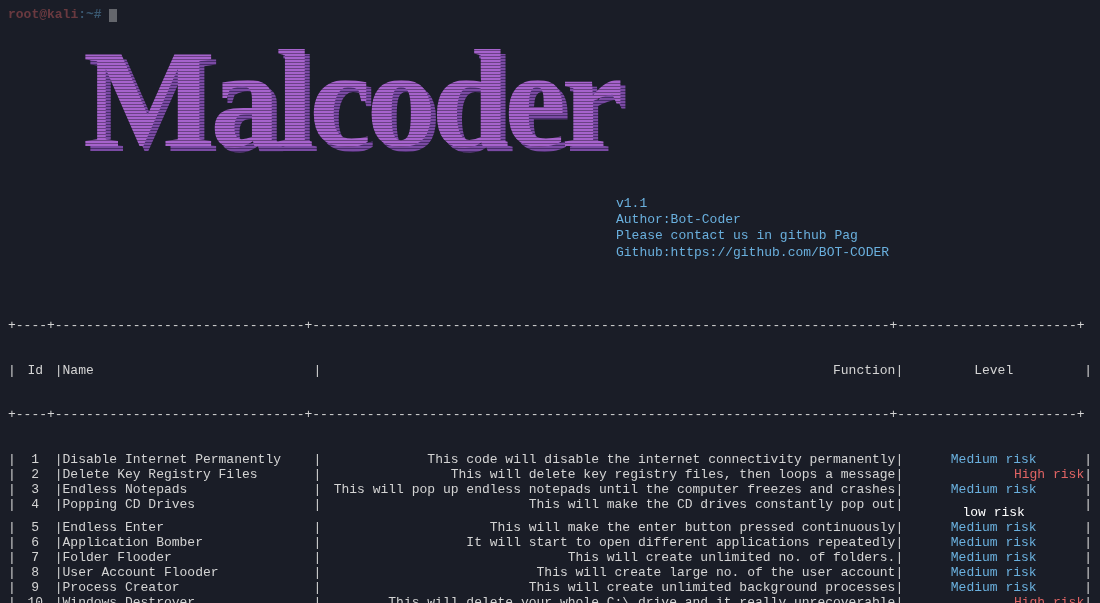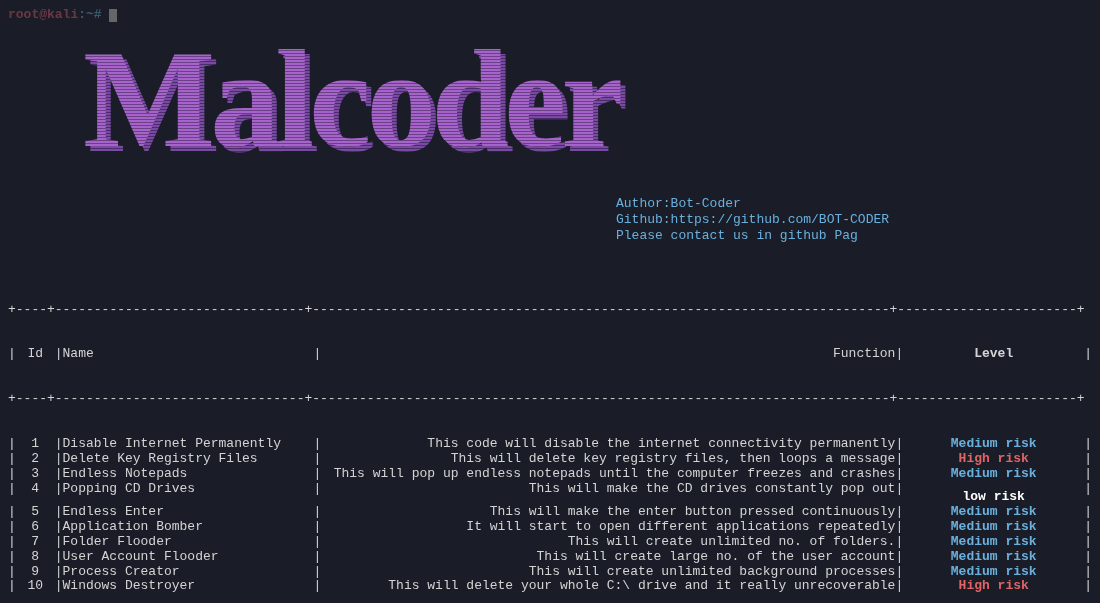--- a/index.html
+++ b/index.html
@@ -69,27 +69,27 @@
       width: 258px;
       text-align: left;
     }
     .col-func {
       width: 590px;
       text-align: right;
     }
     .col-level {
       width: 186px;
       text-align: center;
-      font-weight: bold;
     }
     .risk-medium {
       color: #6ab0de;
     }
     .risk-high {
       color: #e06464;
+      text-align: right;
     }
     .risk-low {
       color: #ffffff;
       margin-top: 8px;
     }
     .cursor {
       display: inline-block;
       width: 8px;
       height: 13px;
       background: #d4d4d4;
@@ -118,23 +118,24 @@
     <g transform="translate(5,5)" fill="url(#hatchdark)">
       <text x="0" y="115" font-family="Georgia,serif" font-size="140" font-weight="bold" letter-spacing="-5">Malcoder</text>
     </g>
     <g fill="url(#hatch)">
       <text x="0" y="115" font-family="Georgia,serif" font-size="140" font-weight="bold" letter-spacing="-5">Malcoder</text>
     </g>
   </svg>
 </div>
 
 <div class="meta">
+  <div>v1.1</div>
   <div>Author:Bot-Coder</div>
+  <div>Please contact us in github Pag</div>
   <div>Github:https://github.com/BOT-CODER</div>
-  <div>Please contact us in github Pag</div>
 </div>
 
 <div class="table">
   <div class="sep">+----+--------------------------------+--------------------------------------------------------------------------+-----------------------+</div>
   <div class="row"><span class="cell-pipe">|</span><span class="col-id">Id</span><span class="cell-pipe">|</span><span class="col-name">Name</span><span class="cell-pipe">|</span><span class="col-func">Function</span><span class="cell-pipe">|</span><span class="col-level">Level</span><span class="cell-pipe">|</span></div>
   <div class="sep">+----+--------------------------------+--------------------------------------------------------------------------+-----------------------+</div>
   <div id="table-body"><div class="row"><span class="cell-pipe">|</span><span class="col-id">1</span><span class="cell-pipe">|</span><span class="col-name">Disable Internet Permanently</span><span class="cell-pipe">|</span><span class="col-func">This code will disable the internet connectivity permanently</span><span class="cell-pipe">|</span><span class="col-level risk-medium">Medium risk</span><span class="cell-pipe">|</span></div><div class="row"><span class="cell-pipe">|</span><span class="col-id">2</span><span class="cell-pipe">|</span><span class="col-name">Delete Key Registry Files</span><span class="cell-pipe">|</span><span class="col-func">This will delete key registry files, then loops a message</span><span class="cell-pipe">|</span><span class="col-level risk-high">High risk</span><span class="cell-pipe">|</span></div><div class="row"><span class="cell-pipe">|</span><span class="col-id">3</span><span class="cell-pipe">|</span><span class="col-name">Endless Notepads</span><span class="cell-pipe">|</span><span class="col-func">This will pop up endless notepads until the computer freezes and crashes</span><span class="cell-pipe">|</span><span class="col-level risk-medium">Medium risk</span><span class="cell-pipe">|</span></div><div class="row"><span class="cell-pipe">|</span><span class="col-id">4</span><span class="cell-pipe">|</span><span class="col-name">Popping CD Drives</span><span class="cell-pipe">|</span><span class="col-func">This will make the CD drives constantly pop out</span><span class="cell-pipe">|</span><span class="col-level risk-low">low risk</span><span class="cell-pipe">|</span></div><div class="row"><span class="cell-pipe">|</span><span class="col-id">5</span><span class="cell-pipe">|</span><span class="col-name">Endless Enter</span><span class="cell-pipe">|</span><span class="col-func">This will make the enter button pressed continuously</span><span class="cell-pipe">|</span><span class="col-level risk-medium">Medium risk</span><span class="cell-pipe">|</span></div><div class="row"><span class="cell-pipe">|</span><span class="col-id">6</span><span class="cell-pipe">|</span><span class="col-name">Application Bomber</span><span class="cell-pipe">|</span><span class="col-func">It will start to open different applications repeatedly</span><span class="cell-pipe">|</span><span class="col-level risk-medium">Medium risk</span><span class="cell-pipe">|</span></div><div class="row"><span class="cell-pipe">|</span><span class="col-id">7</span><span class="cell-pipe">|</span><span class="col-name">Folder Flooder</span><span class="cell-pipe">|</span><span class="col-func">This will create unlimited no. of folders.</span><span class="cell-pipe">|</span><span class="col-level risk-medium">Medium risk</span><span class="cell-pipe">|</span></div><div class="row"><span class="cell-pipe">|</span><span class="col-id">8</span><span class="cell-pipe">|</span><span class="col-name">User Account Flooder</span><span class="cell-pipe">|</span><span class="col-func">This will create large no. of the user account</span><span class="cell-pipe">|</span><span class="col-level risk-medium">Medium risk</span><span class="cell-pipe">|</span></div><div class="row"><span class="cell-pipe">|</span><span class="col-id">9</span><span class="cell-pipe">|</span><span class="col-name">Process Creator</span><span class="cell-pipe">|</span><span class="col-func">This will create unlimited background processes</span><span class="cell-pipe">|</span><span class="col-level risk-medium">Medium risk</span><span class="cell-pipe">|</span></div><div class="row"><span class="cell-pipe">|</span><span class="col-id">10</span><span class="cell-pipe">|</span><span class="col-name">Windows Destroyer</span><span class="cell-pipe">|</span><span class="col-func">This will delete your whole C:\ drive and it really unrecoverable</span><span class="cell-pipe">|</span><span class="col-level risk-high">High risk</span><span class="cell-pipe">|</span></div></div>
   
 </div>
 

